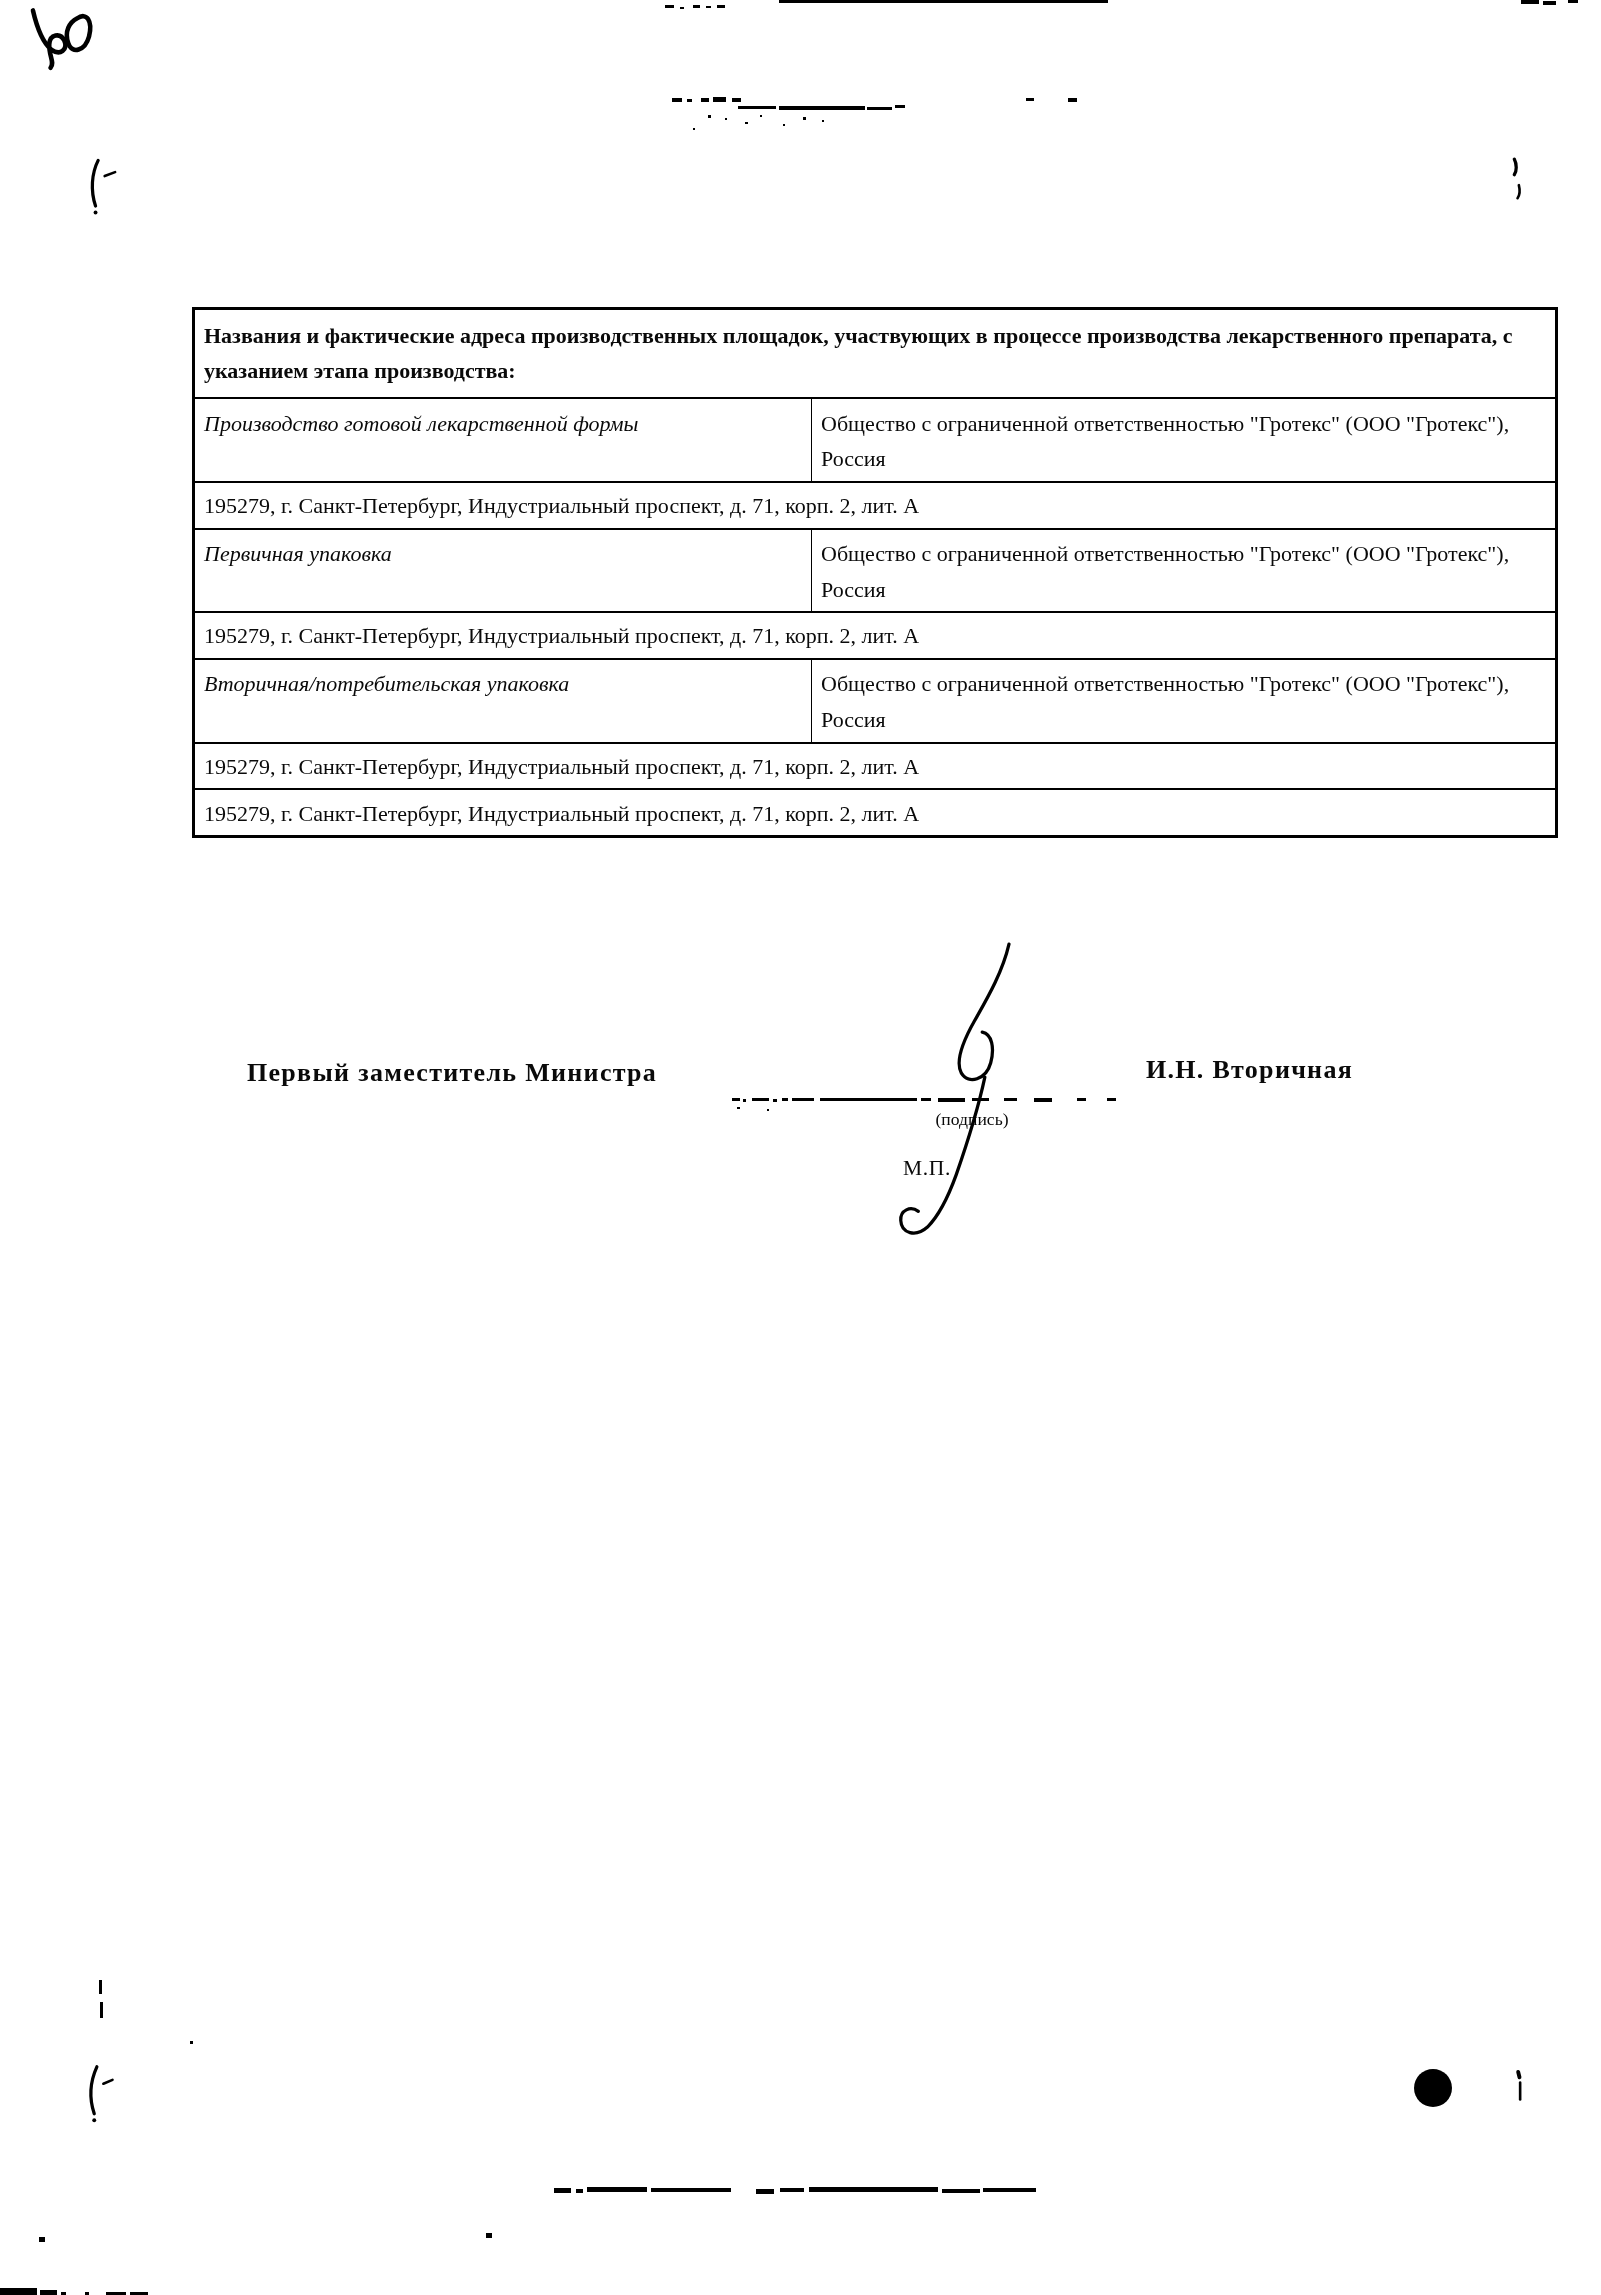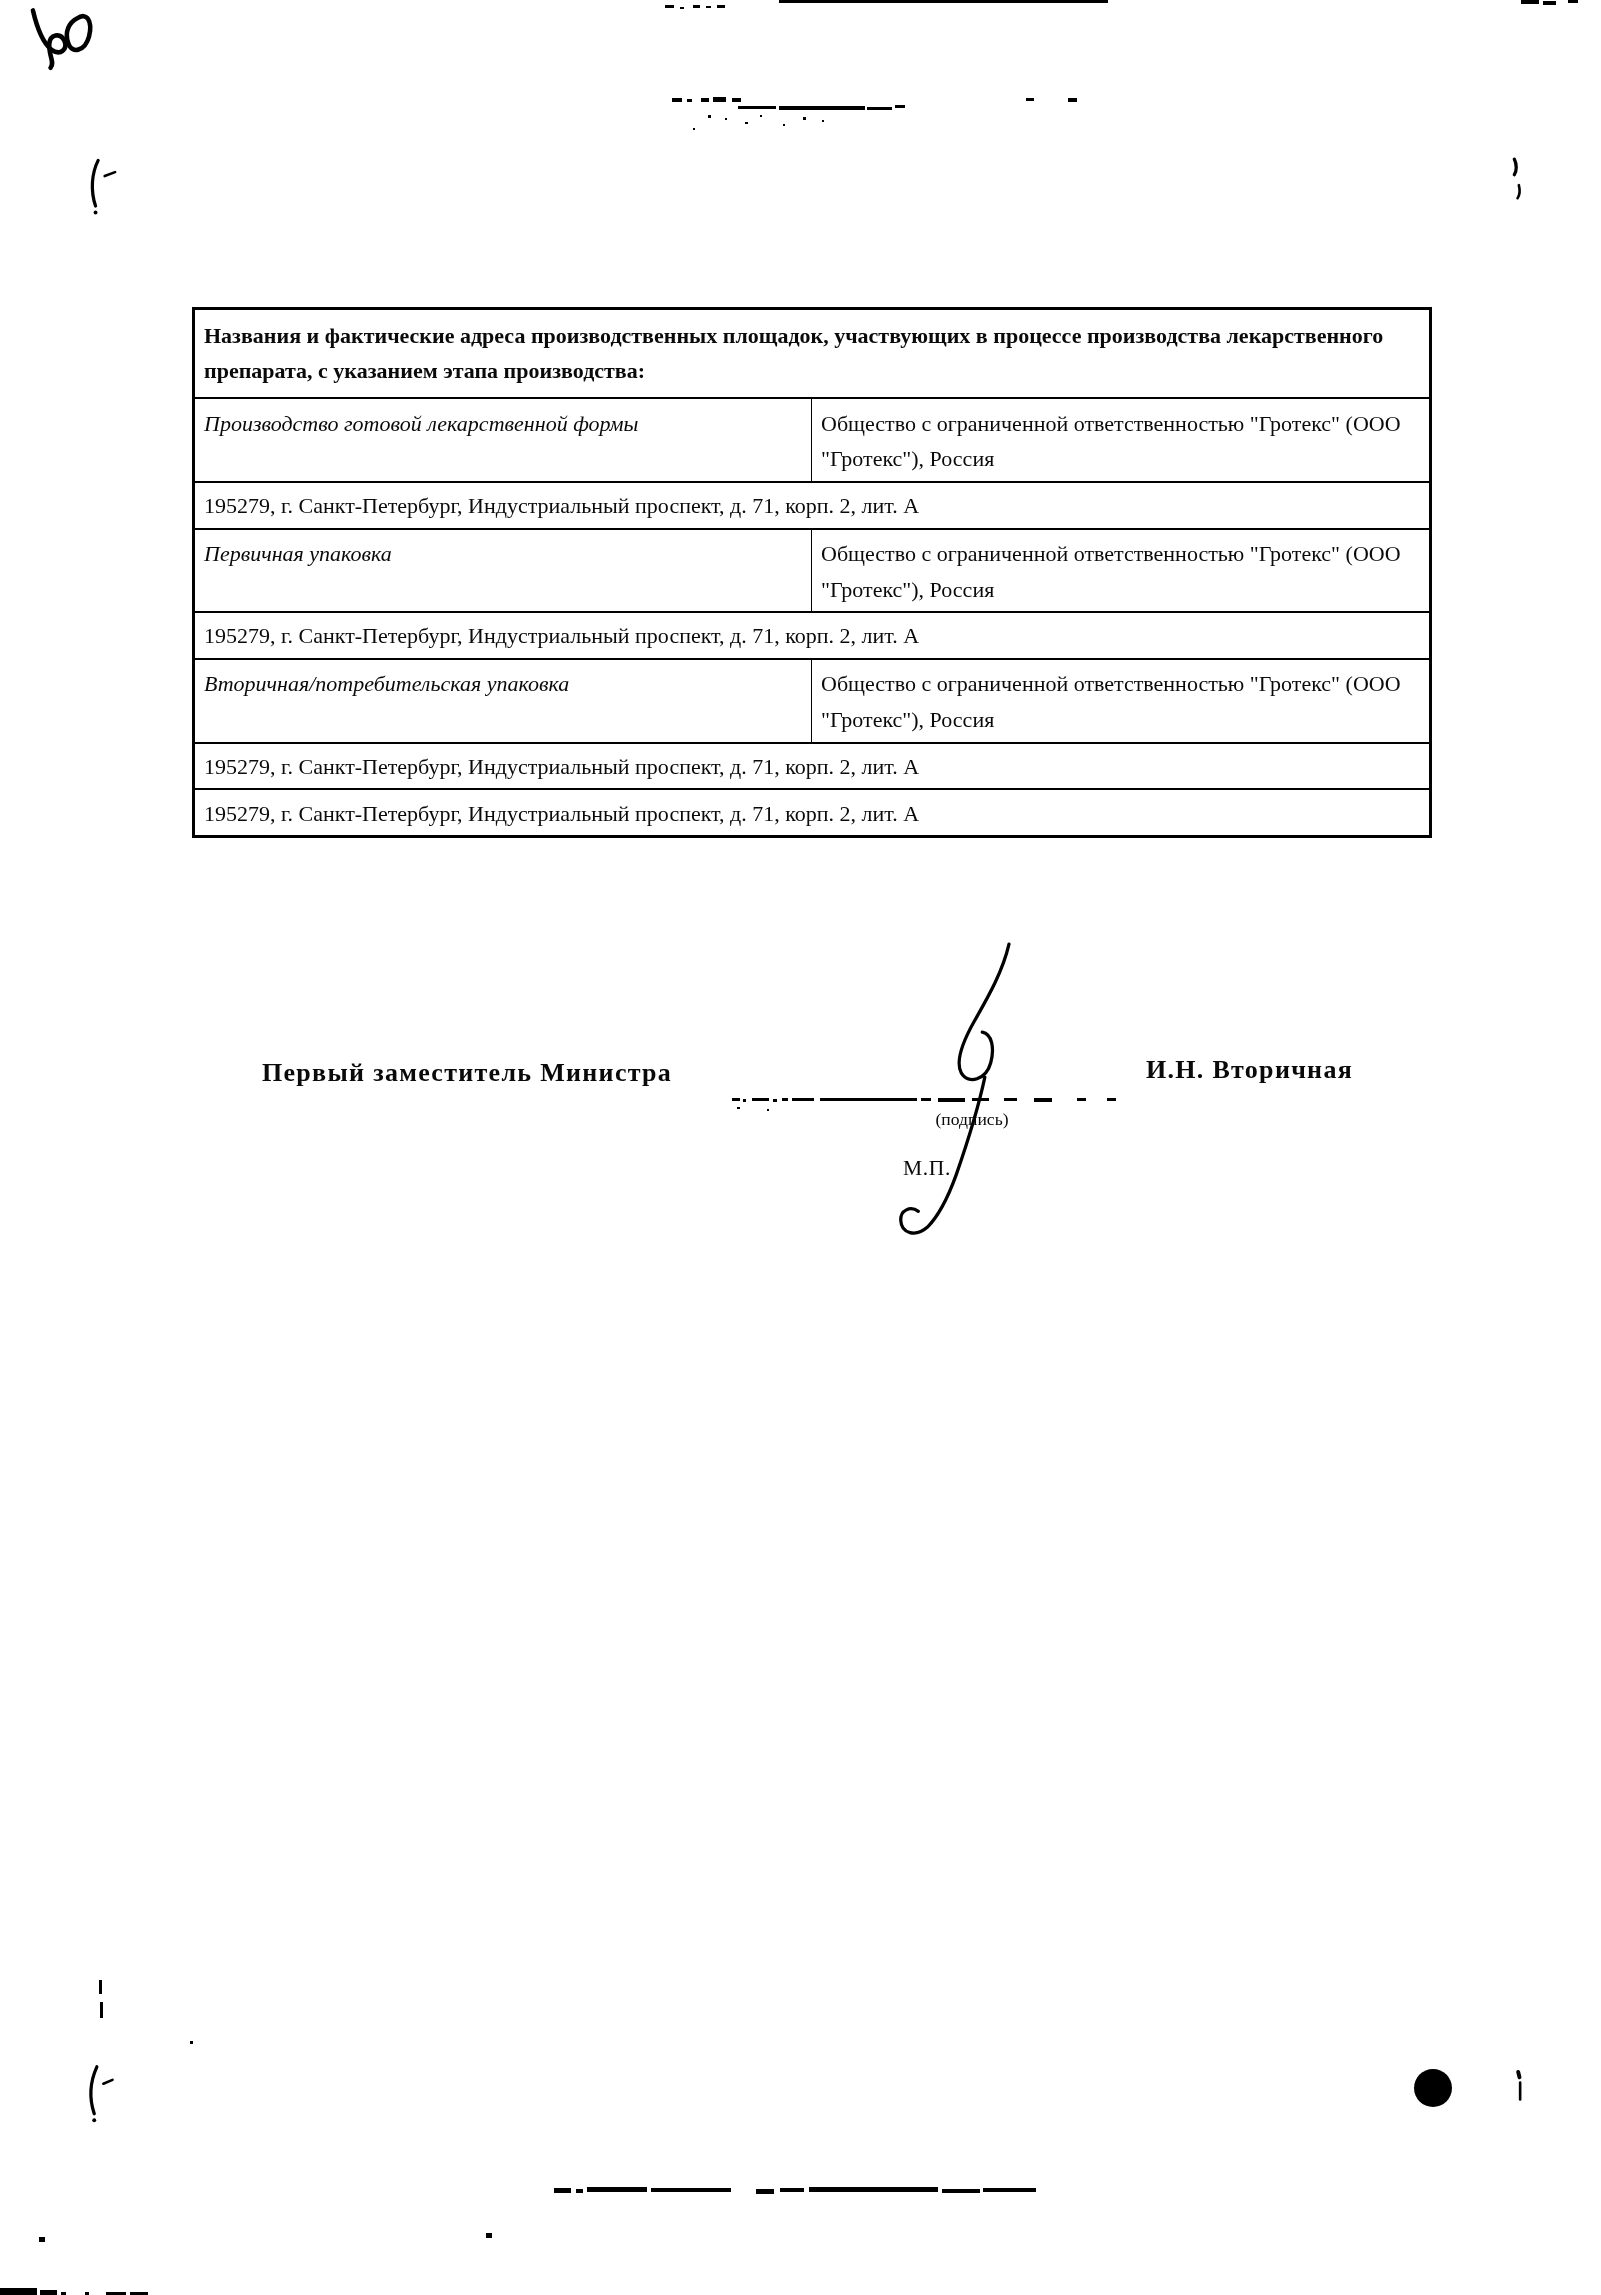--- a/index.html
+++ b/index.html
@@ -9,21 +9,21 @@
     overflow:hidden;-webkit-font-smoothing:antialiased;
   }
   .page{position:absolute;inset:0;}
   
   .m{position:absolute;background:#000;}
   .page-header{
     position:absolute;top:190px;left:0;width:1602px;text-align:center;
     font-size:25px;letter-spacing:0.3px;white-space:nowrap;
   }
   table.doc-table{
-    position:absolute;left:192px;top:307px;width:1240px;
+    position:absolute;left:192px;top:307px;width:1366px;
     border-collapse:collapse;table-layout:fixed;
     border:3.3px solid #000;
   }
   table.doc-table td{
     border-top:2.6px solid #000;
     font-size:22px;line-height:1.62;
     vertical-align:top;overflow:hidden;
   }
   td.th-cell{
     font-weight:bold;font-size:23.5px;line-height:1.5;
@@ -32,21 +32,21 @@
   td.stage-cell{
     font-style:italic;padding:6.5px 6.5px 3.9px 9px;height:65px;
   }
   td.org-cell{
     border-left:1.3px solid #000;padding:6.5px 19.6px 3.9px 9px;height:65px;
   }
   td.addr-cell{
     padding:5.2px 6.5px 3.9px 9px;height:29px;vertical-align:middle;white-space:nowrap;
   }
   .signer-title{
-    position:absolute;left:262px;top:1058px;font-weight:bold;font-size:26px;
+    position:absolute;left:247px;top:1058px;font-weight:bold;font-size:26px;
     letter-spacing:1.3px;white-space:nowrap;
   }
   .signer-name{
     position:absolute;left:1146px;top:1055px;font-weight:bold;font-size:26px;
     letter-spacing:1.3px;white-space:nowrap;
   }
   .sig-caption{
     position:absolute;left:972px;top:1109px;transform:translateX(-50%);
     font-size:17.6px;white-space:nowrap;
   }

